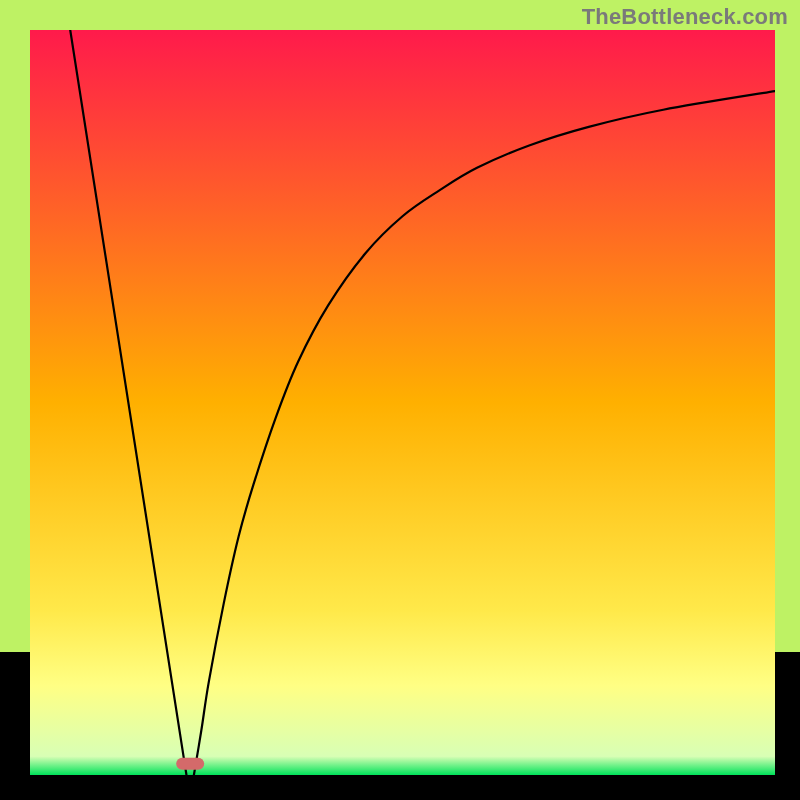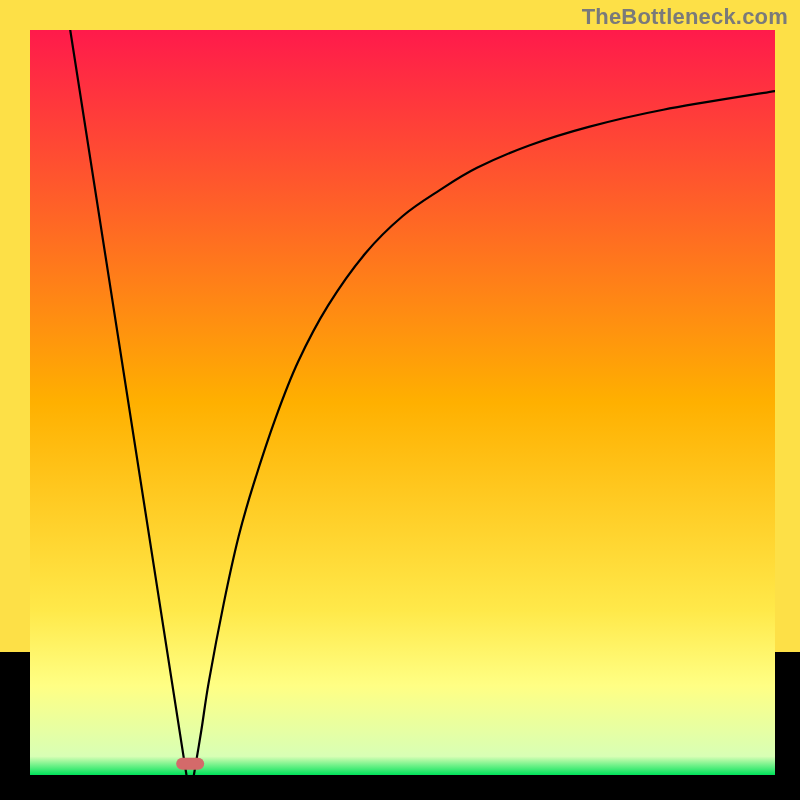--- a/index.html
+++ b/index.html
@@ -8,21 +8,21 @@
     width: 800px;
     height: 800px;
     background: #000;
     overflow: hidden;
     font-family: Arial, Helvetica, sans-serif;
   }
   .frame {
     position: relative;
     width: 800px;
     height: 652px;
-    background: #fde047;
+    background: #bef264;
   }
   .watermark {
     position: absolute;
     top: 4px;
     right: 12px;
     color: #7a7a7a;
     font-size: 22px;
     font-weight: 600;
     letter-spacing: 0.2px;
     z-index: 10;

